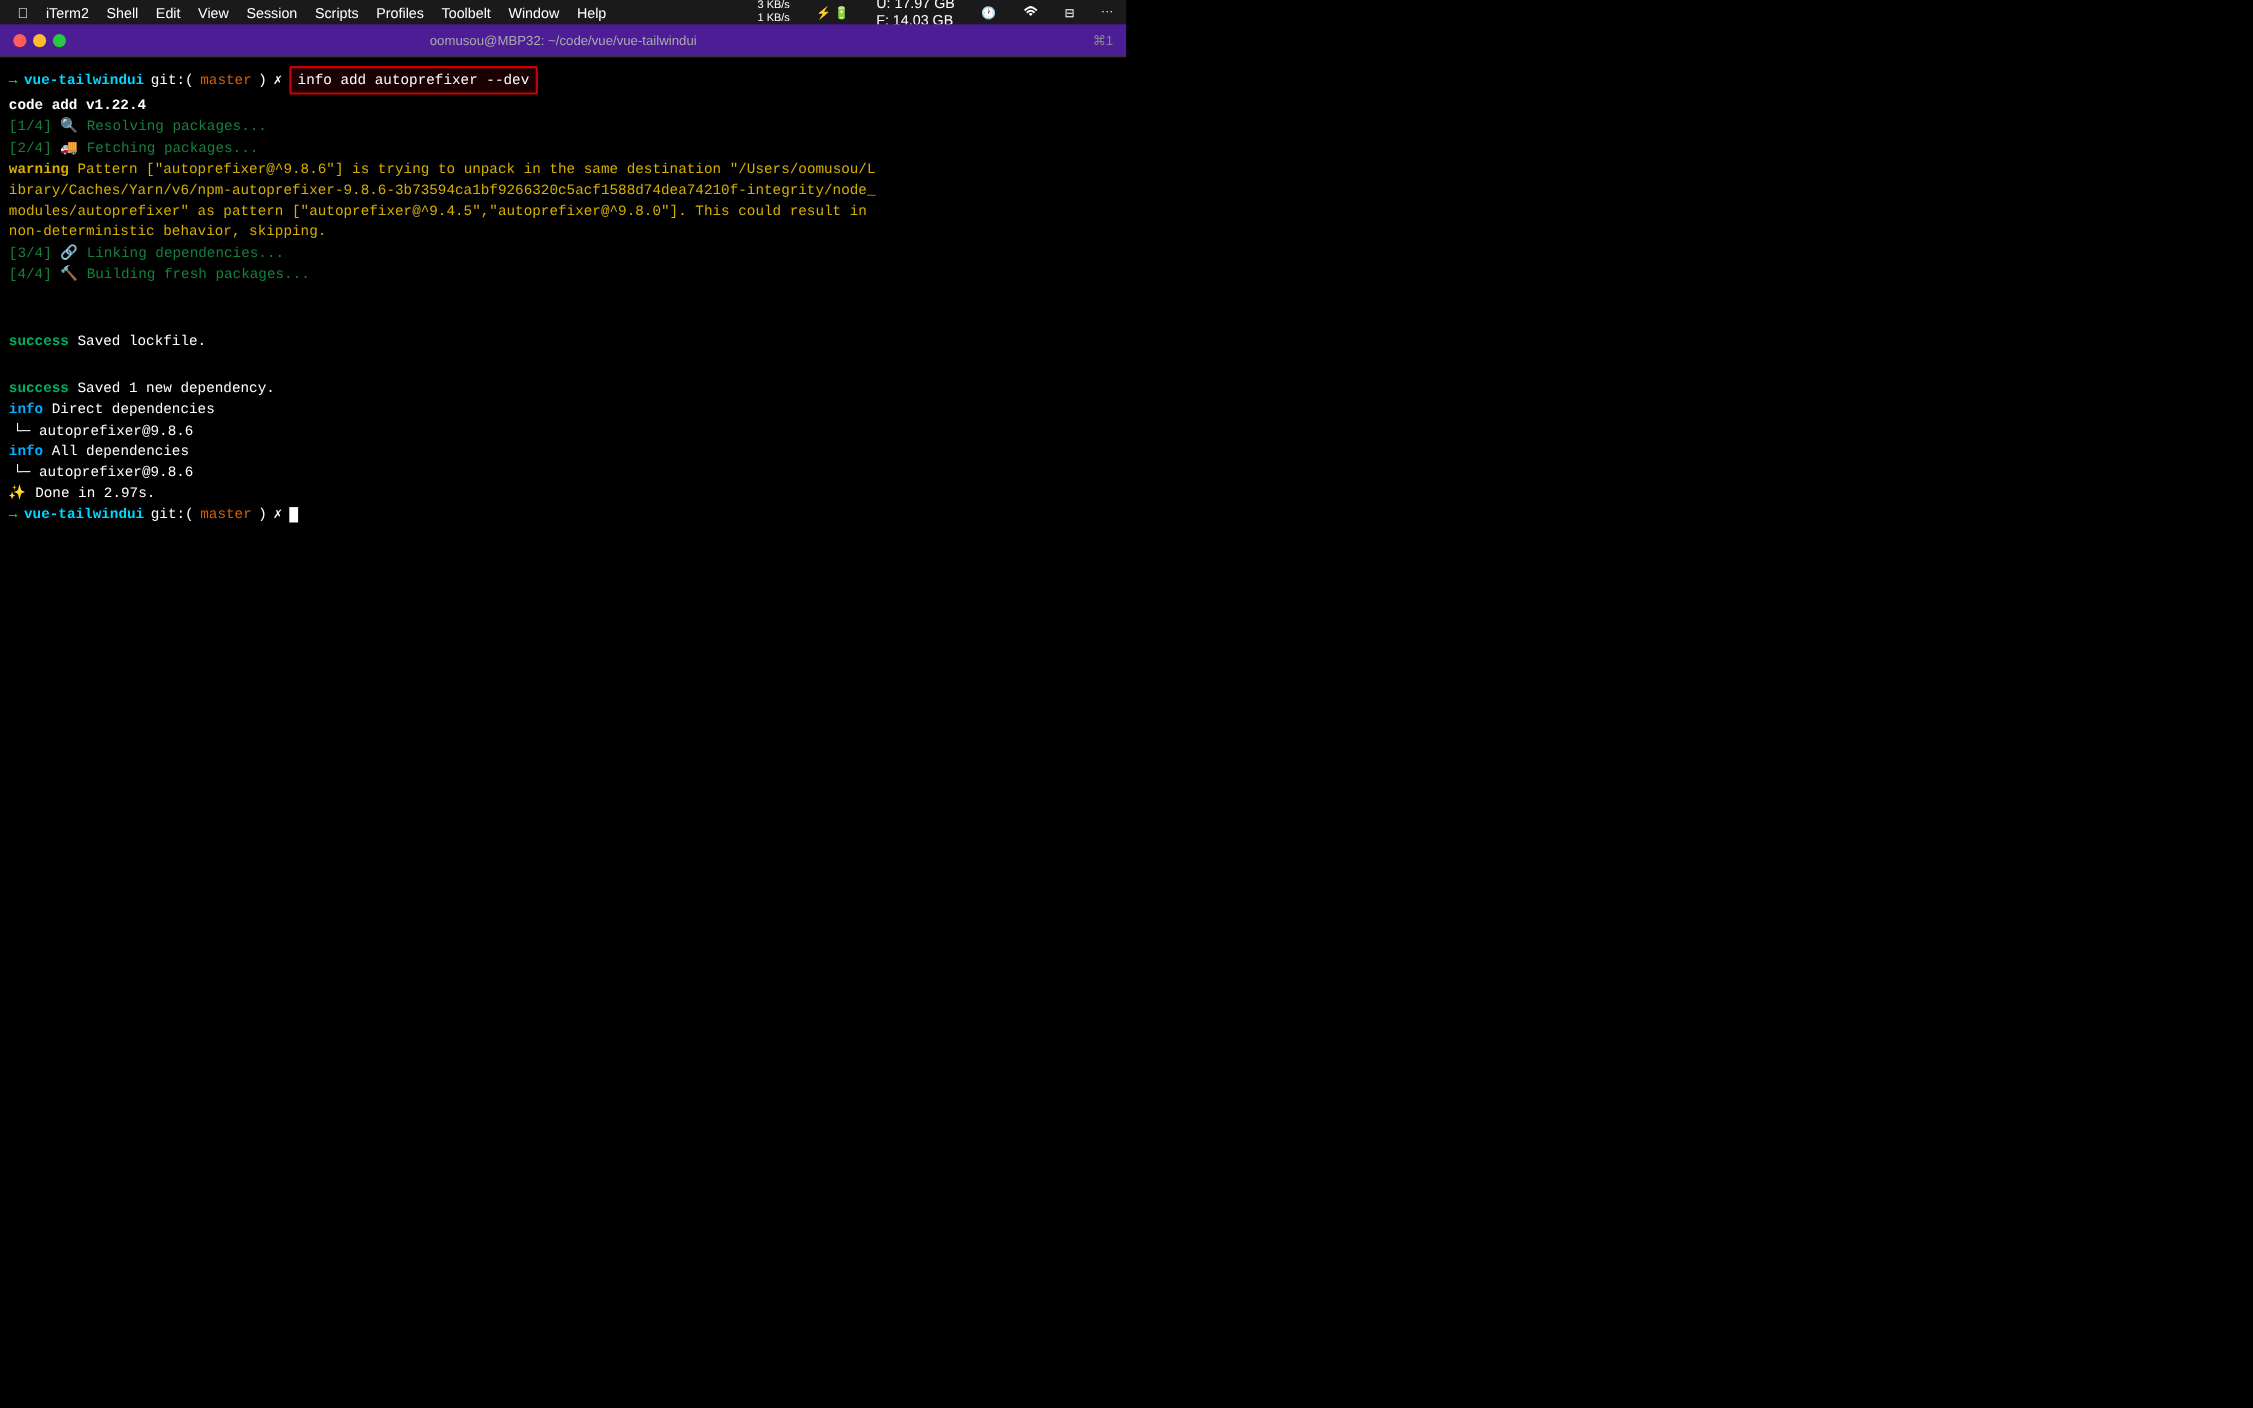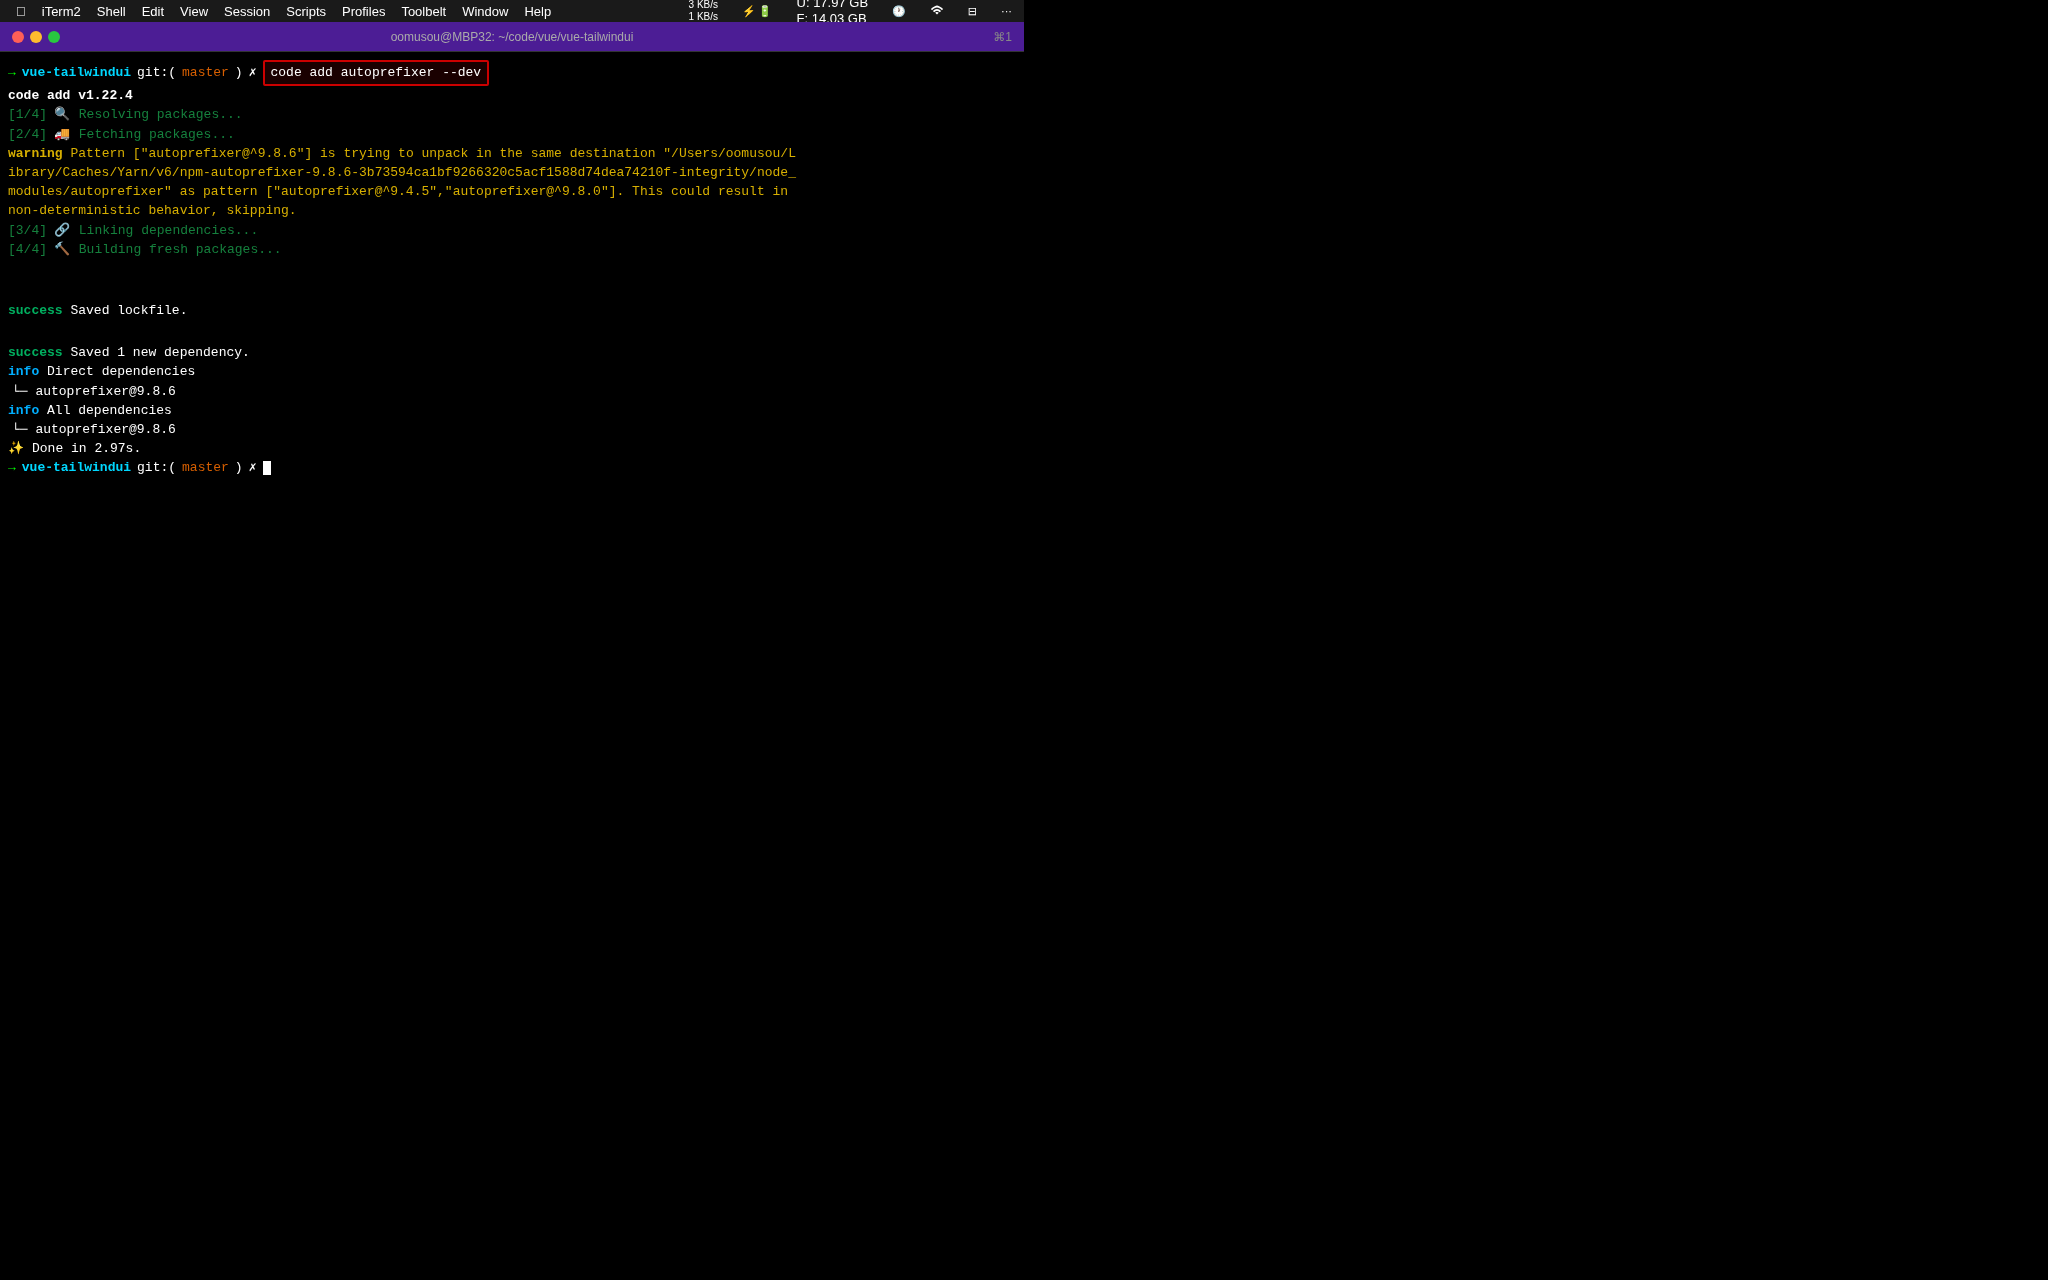--- a/index.html
+++ b/index.html
@@ -258,21 +258,21 @@
 
 <div class="terminal">
 
   <div class="prompt-line line">
     <span class="arrow-symbol">→</span>
     <span class="dir-name">vue-tailwindui</span>
     <span class="git-label">git:(</span>
       <span class="git-branch">master</span>
       <span class="git-label">)</span>
     <span class="git-symbol">✗</span>
-    <span class="cmd-highlighted">code add autoprefixer --dev</span>
+    <span class="cmd-highlighted">info add autoprefixer --dev</span>
   </div>
 
   <div class="line yarn-version">code add v1.22.4</div>
 
   <div class="line step-line">[1/4] 🔍  Resolving packages...</div>
   <div class="line step-line">[2/4] 🚚  Fetching packages...</div>
 
   <div class="line warning-text">
     <span class="warning-label">warning</span>
     <span> Pattern ["autoprefixer@^9.8.6"] is trying to unpack in the same destination "/Users/oomusou/L</span>

